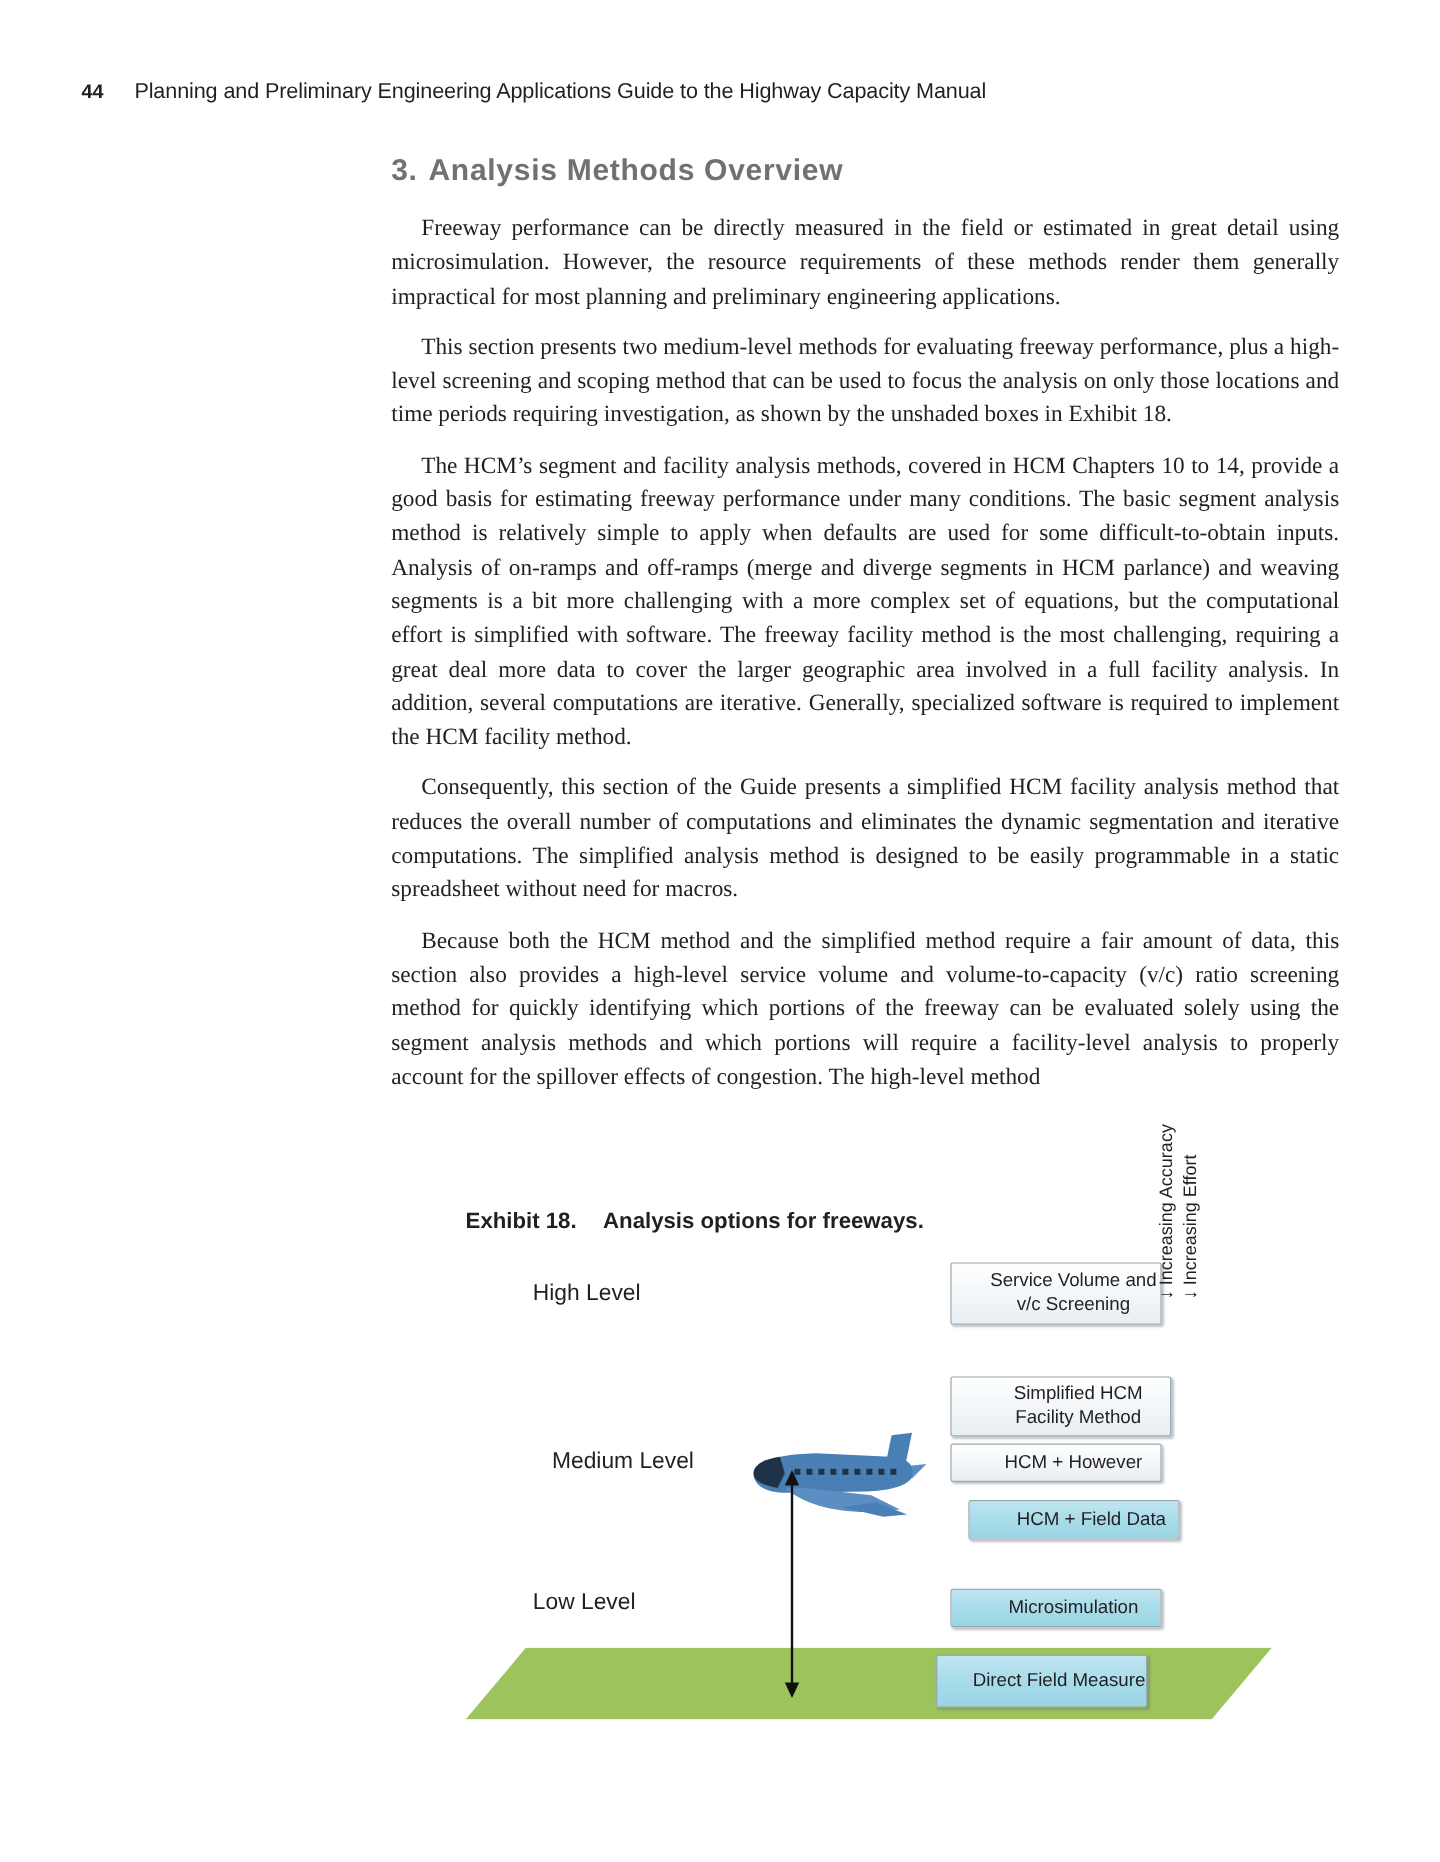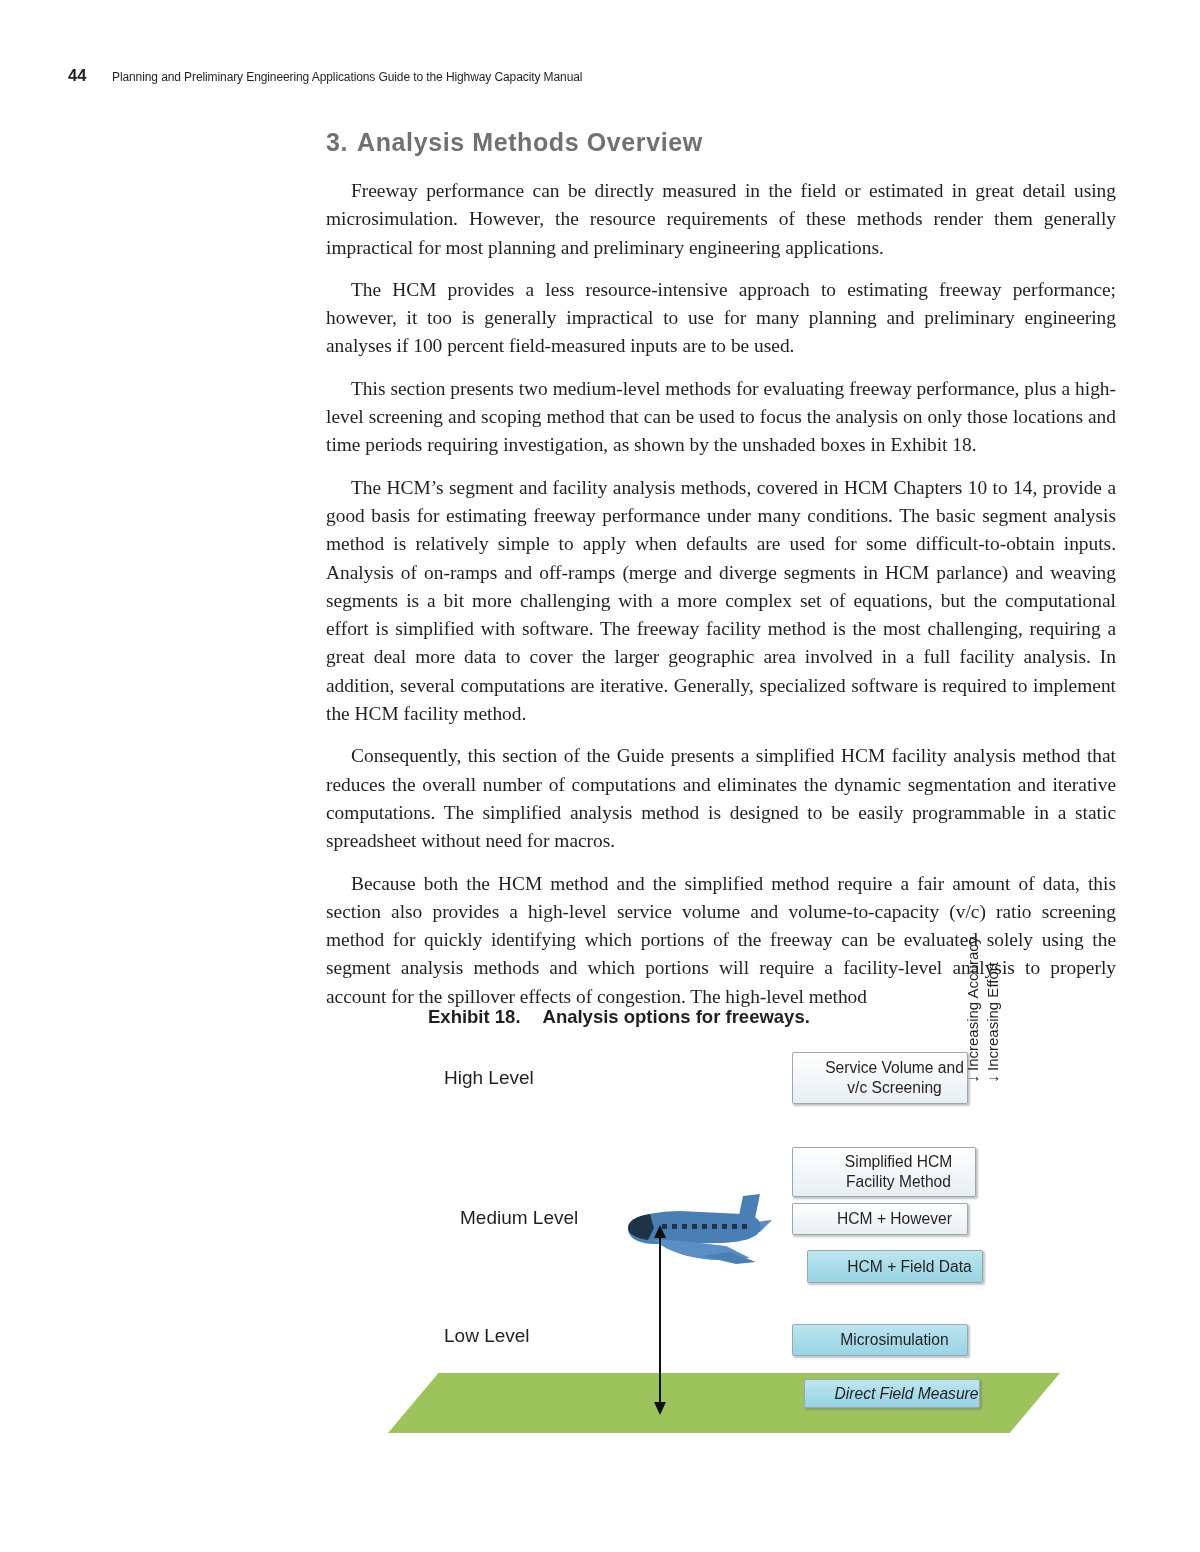--- a/index.html
+++ b/index.html
@@ -28,21 +28,21 @@
   }
   .page-number {
     font-family: "Liberation Sans", sans-serif;
     font-weight: bold;
     font-size: 16.5px;
     color: #231f20;
     width: 44px;
   }
   .header-title {
     font-family: "Liberation Sans", sans-serif;
-    font-size: 12px;
+    font-size: 18px;
     color: #231f20;
     letter-spacing: -0.1px;
   }
 
   
   .content {
     position: absolute;
     left: 326px;
     top: 128px;
     width: 790px;
@@ -74,21 +74,20 @@
   
   .exhibit-caption {
     position: absolute;
     left: 388px;
     top: 1006px;
     font-family: "Liberation Sans", sans-serif;
     font-weight: bold;
     font-size: 18.5px;
     color: #231f20;
     white-space: nowrap;
-    margin-left: 40px;
   }
   .exhibit-caption .cap-label { margin-right: 22px; }
 
   
   .figure {
     position: absolute;
     left: 380px;
     top: 1035px;
     width: 700px;
     height: 420px;
@@ -140,21 +139,21 @@
   }
   .method-box.shaded {
     background: linear-gradient(180deg, #bfe5f0 0%, #a6dbe9 55%, #9ad4e4 100%);
   }
 
   #box-service   { left: 412px; top: 17px;  width: 176px; height: 52px; }
   #box-simplified{ left: 412px; top: 112px; width: 184px; height: 50px; }
   #box-defaults  { left: 412px; top: 168px; width: 176px; height: 32px; }
   #box-fielddata { left: 427px; top: 215px; width: 176px; height: 33px; }
   #box-microsim  { left: 412px; top: 289px; width: 176px; height: 32px; }
-  #box-directfld { left: 424px; top: 344px; width: 176px; height: 29px; font-style: italic; }
+  #box-directfld { left: 400px; top: 344px; width: 176px; height: 44px; }
 
   
   .axis-labels {
     position: absolute;
     left: 592px;
     top: 30px;
     width: 70px;
     height: 200px;
   }
   .axis-label {
@@ -184,21 +183,20 @@
   <span class="header-title">Planning and Preliminary Engineering Applications Guide to the Highway Capacity Manual</span>
 </div>
 
 <div class="content">
 
   <h1 class="section-heading">
     <span class="num">3.</span><span>Analysis Methods Overview</span>
   </h1>
 
   <p class="body-par">Freeway performance can be directly measured in the field or estimated in great detail using microsimulation. However, the resource requirements of these methods render them generally impractical for most planning and preliminary engineering applications.</p>
-  <p class="body-par">The HCM provides a less resource-intensive approach to estimating freeway performance; however, it too is generally impractical to use for many planning and preliminary engineering analyses if 100 percent field-measured inputs are to be used.</p>
   <p class="body-par">This section presents two medium-level methods for evaluating freeway performance, plus a high-level screening and scoping method that can be used to focus the analysis on only those locations and time periods requiring investigation, as shown by the unshaded boxes in Exhibit 18.</p>
   <p class="body-par">The HCM’s segment and facility analysis methods, covered in HCM Chapters 10 to 14, provide a good basis for estimating freeway performance under many conditions. The basic segment analysis method is relatively simple to apply when defaults are used for some difficult-to-obtain inputs. Analysis of on-ramps and off-ramps (merge and diverge segments in HCM parlance) and weaving segments is a bit more challenging with a more complex set of equations, but the computational effort is simplified with software. The freeway facility method is the most challenging, requiring a great deal more data to cover the larger geographic area involved in a full facility analysis. In addition, several computations are iterative. Generally, specialized software is required to implement the HCM facility method.</p>
   <p class="body-par">Consequently, this section of the Guide presents a simplified HCM facility analysis method that reduces the overall number of computations and eliminates the dynamic segmentation and iterative computations. The simplified analysis method is designed to be easily programmable in a static spreadsheet without need for macros.</p>
   <p class="body-par">Because both the HCM method and the simplified method require a fair amount of data, this section also provides a high-level service volume and volume-to-capacity (v/c) ratio screening method for quickly identifying which portions of the freeway can be evaluated solely using the segment analysis methods and which portions will require a facility-level analysis to properly account for the spillover effects of congestion. The high-level method</p>
 
 </div>
 
 <div class="exhibit-caption">
   <span class="cap-label">Exhibit 18.</span><span>Analysis options for freeways.</span>
 </div>

